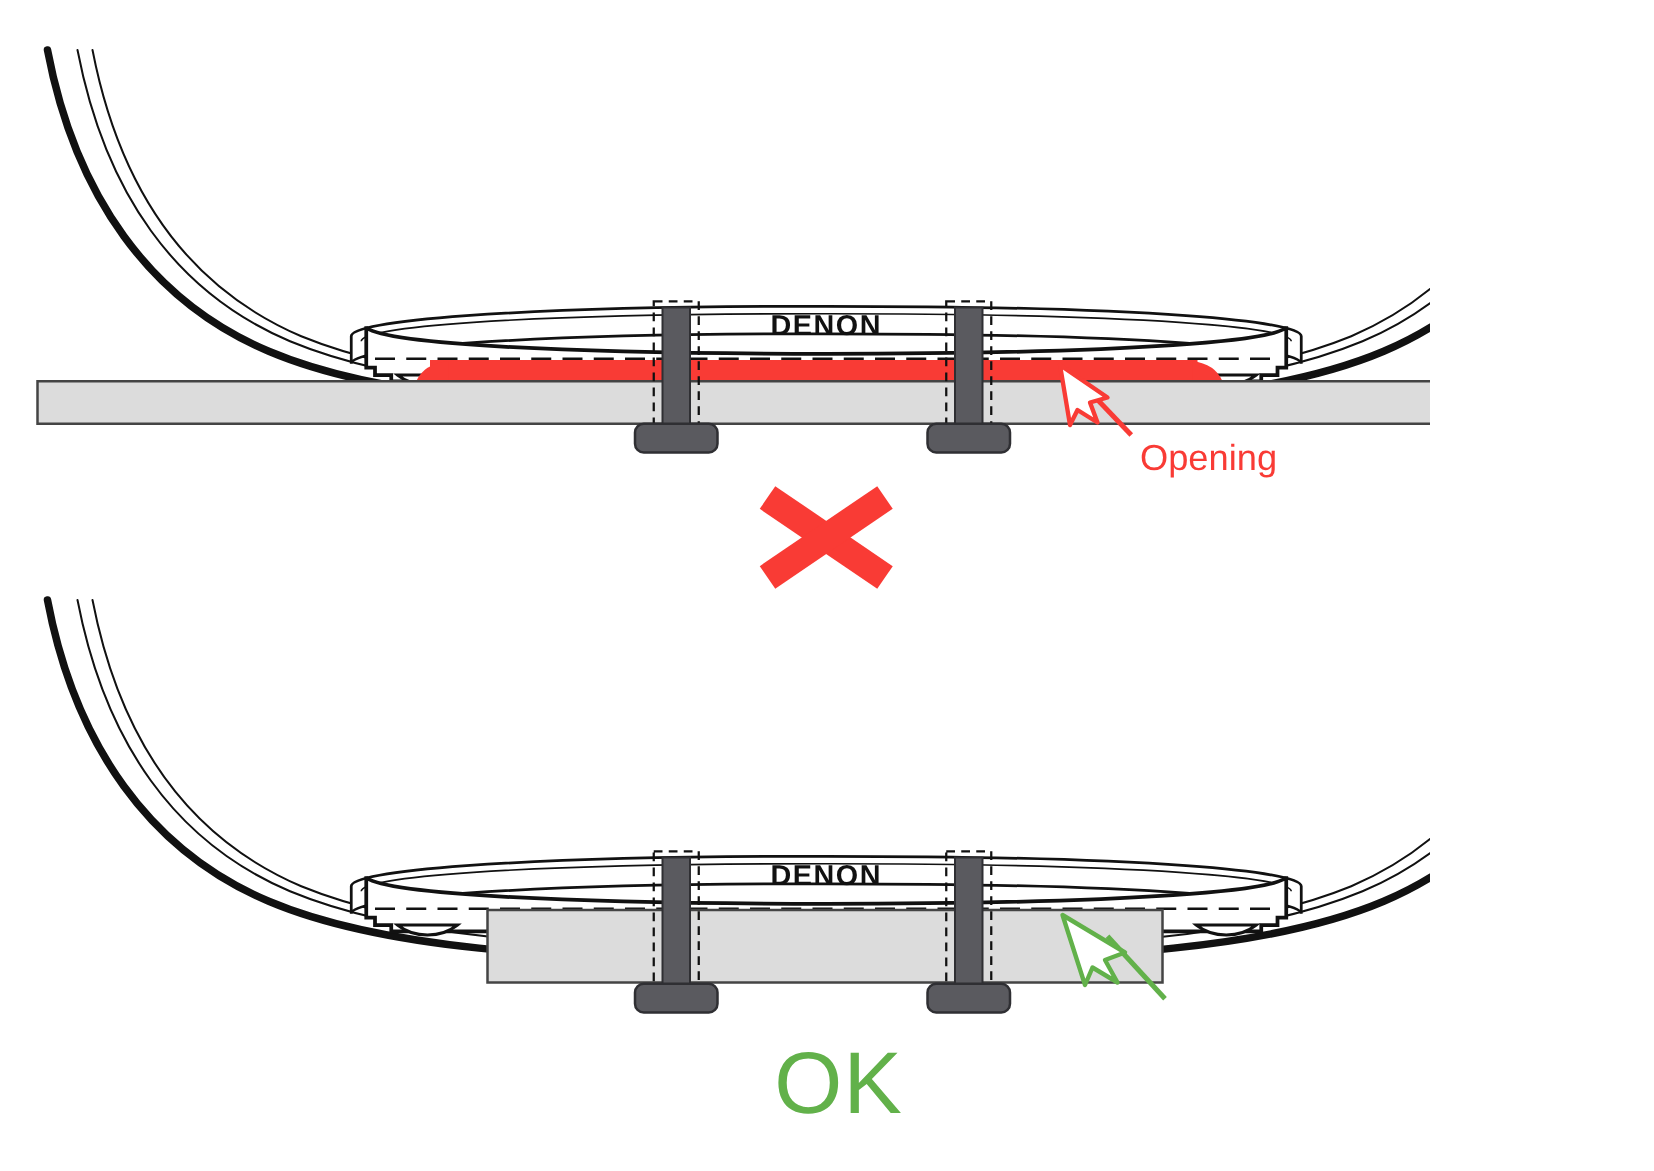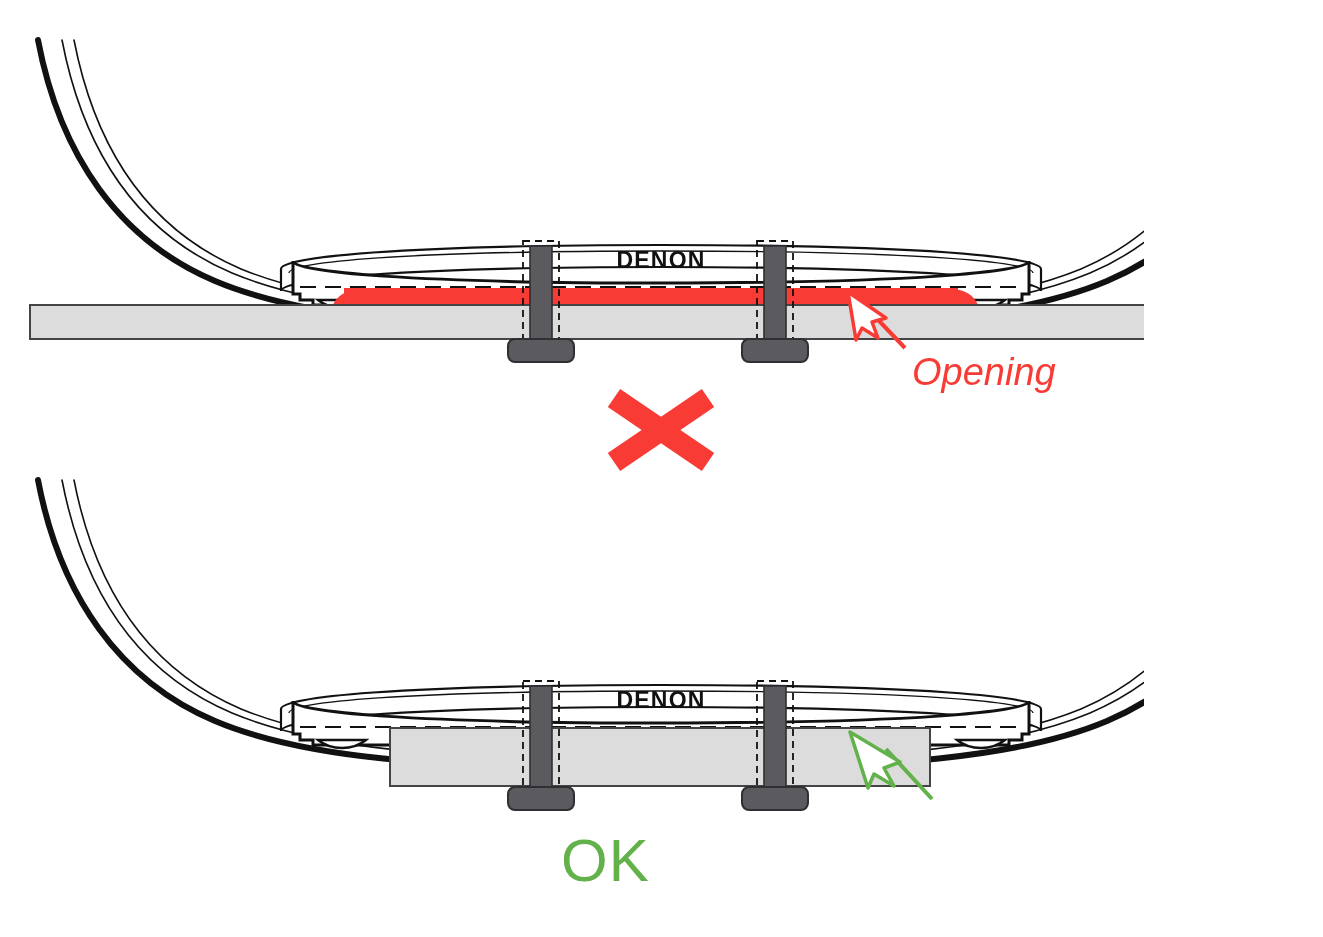--- a/index.html
+++ b/index.html
@@ -205,22 +205,22 @@
         <line x1="932" y1="333" x2="886" y2="283" stroke="#62B14A" stroke-width="4"></line>
         <path d="M 850 266 L 900 296 L 884 302 L 894 320 L 874 308 L 868 322 Z" fill="#ffffff" stroke="#62B14A" stroke-width="3.5" stroke-linejoin="round"></path>
       </g>
     </g>
   </svg>
 
   <div style="position:absolute; left:600px; top:221px; width:122px; text-align:center;
               font-size:23px; font-weight:700; letter-spacing:1.2px; color:#111111;">DENON</div>
 
   <div style="position:absolute; left:912px; top:325px;
-              font-size:38px; color:#F93B35;font-style:italic;" class="mark-text">Opening</div>
+              font-size:29px; color:#F93B35;" class="mark-text">Opening</div>
 
   <div style="position:absolute; left:600px; top:661px; width:122px; text-align:center;
               font-size:23px; font-weight:700; letter-spacing:1.2px; color:#111111;">DENON</div>
 
 
-  <div style="position:absolute; left:561px; top:805px; width:220px; text-align:left;
-              font-size:60px; line-height:1; color:#62B14A; letter-spacing:1px;" class="mark-text">OK</div>
+  <div style="position:absolute; left:561px; top:805px; width:220px; text-align:center;
+              font-size:70px; line-height:1; color:#62B14A; letter-spacing:1px;" class="mark-text">OK</div>
 
 </div>
 
 </body></html>

